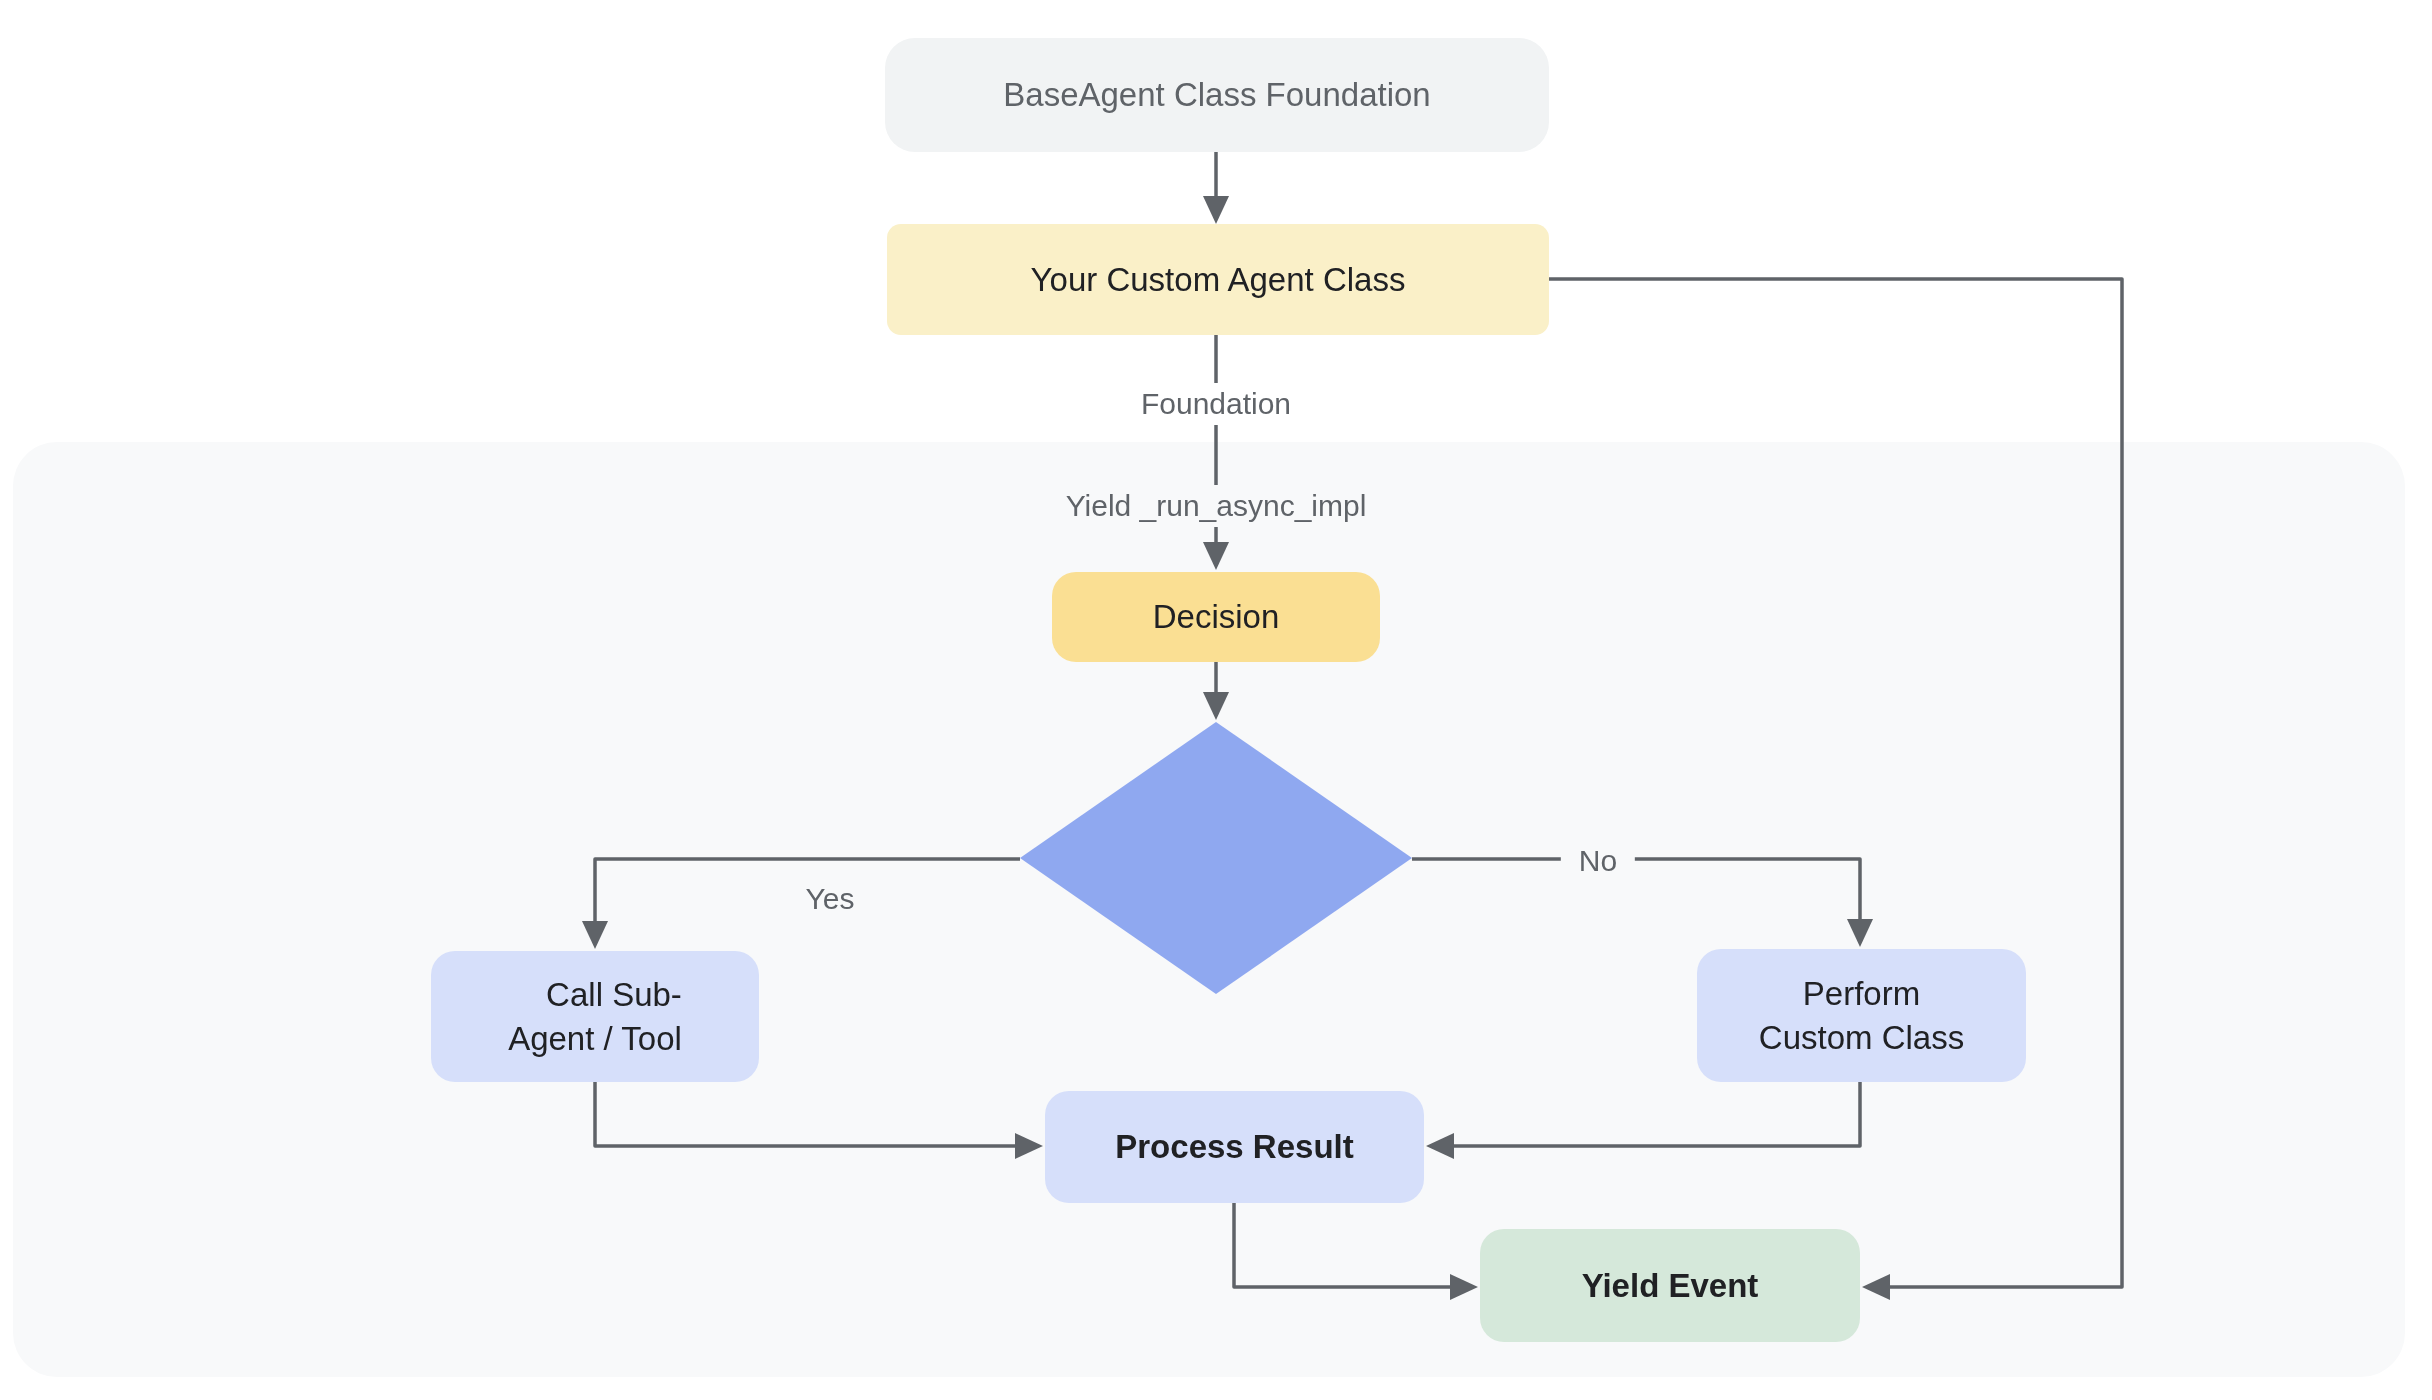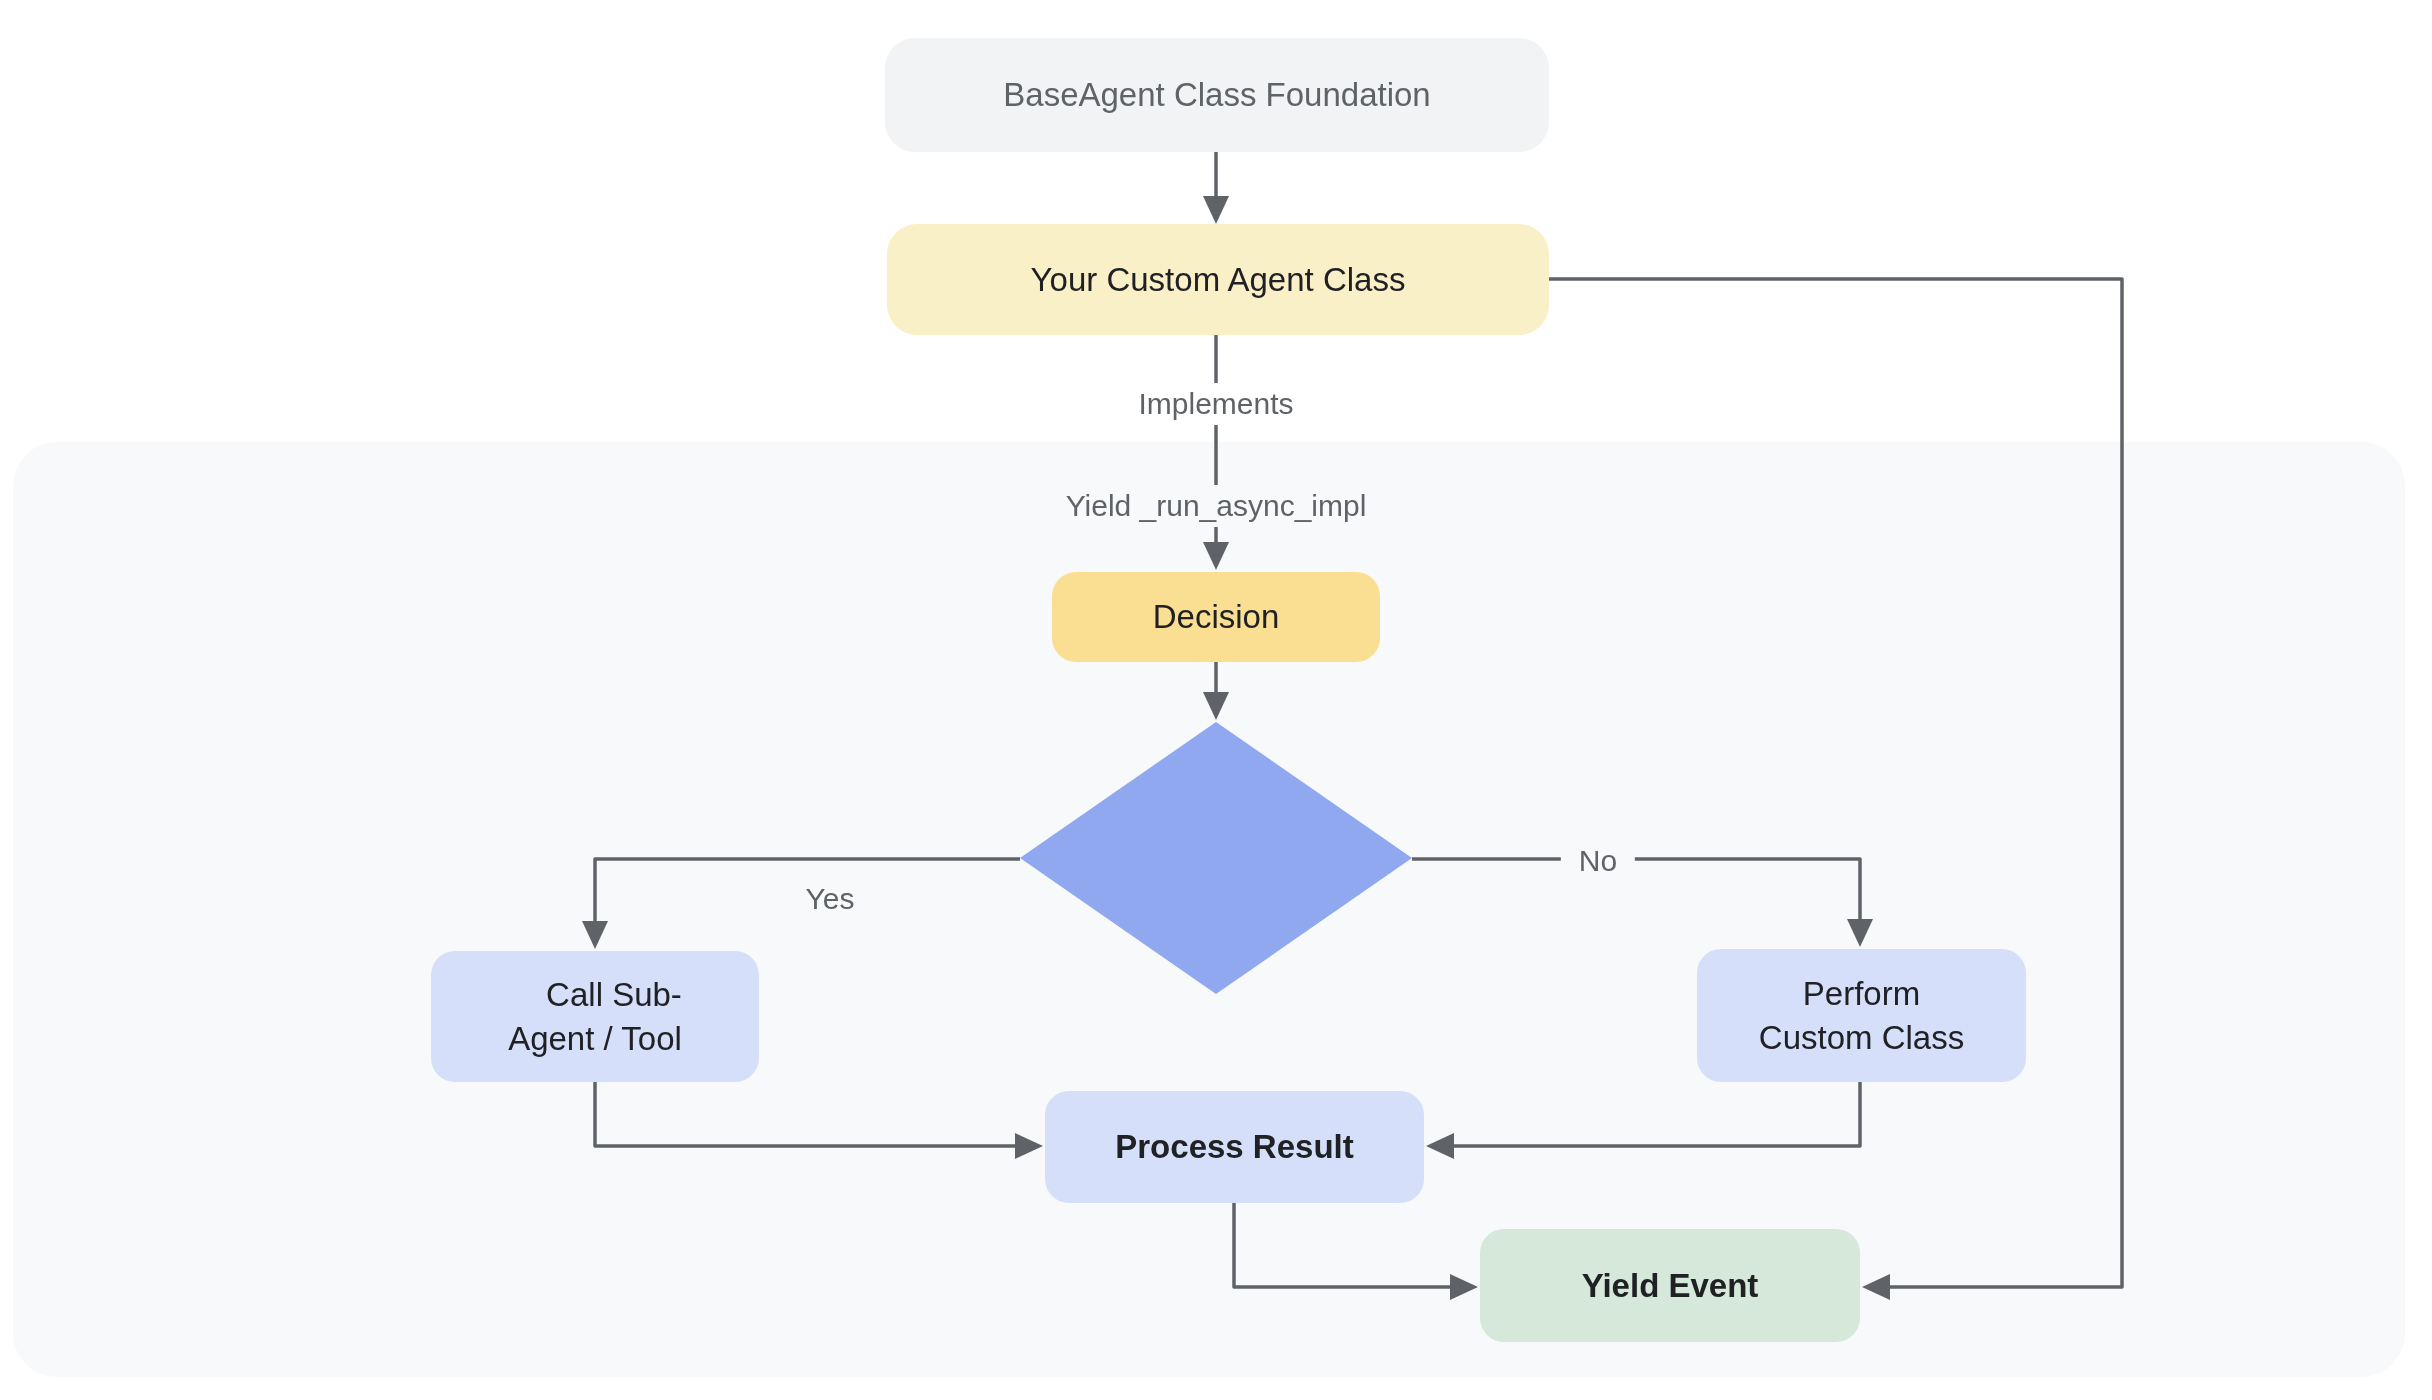--- a/index.html
+++ b/index.html
@@ -63,21 +63,21 @@
   }
   .node-base{
     left:885px; top:38px; width:664px; height:114px;
     background:var(--node-gray);
     color:var(--text-gray);
     border-radius:30px;
   }
   .node-custom{
     left:887px; top:224px; width:662px; height:111px;
     background:var(--node-yellow-light);
-    border-radius:30px;
+    border-radius:14px;
   }
   .node-continue{
     left:1052px; top:572px; width:328px; height:90px;
     background:var(--node-yellow);
   }
   .node-call{
     left:431px; top:951px; width:328px; height:131px;
     background:var(--node-lavender);
     text-align:right;
   }
@@ -162,21 +162,21 @@
   <div class="node node-call">Call Sub-
 Agent / Tool</div>
 
   <div class="node node-perform">Perform
 Custom Class</div>
 
   <div class="node node-yield">Yield Event</div>
 
   <div class="node node-process">Process Result</div>
 
-  <div class="wire-label lbl-implements">Implements</div>
+  <div class="wire-label lbl-implements">Foundation</div>
 
   <div class="wire-label lbl-inside">Yield _run_async_impl</div>
 
   <div class="wire-label lbl-yes">Yes</div>
 
   <div class="wire-label lbl-no">No</div>
 
 </div>
 
 </body></html>

